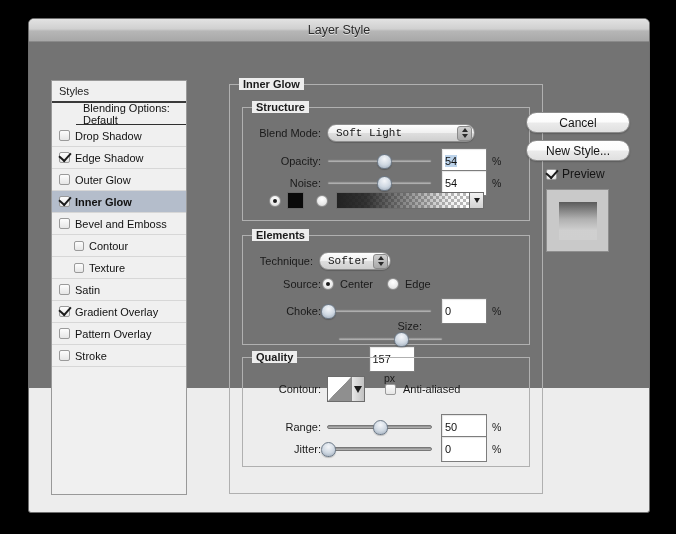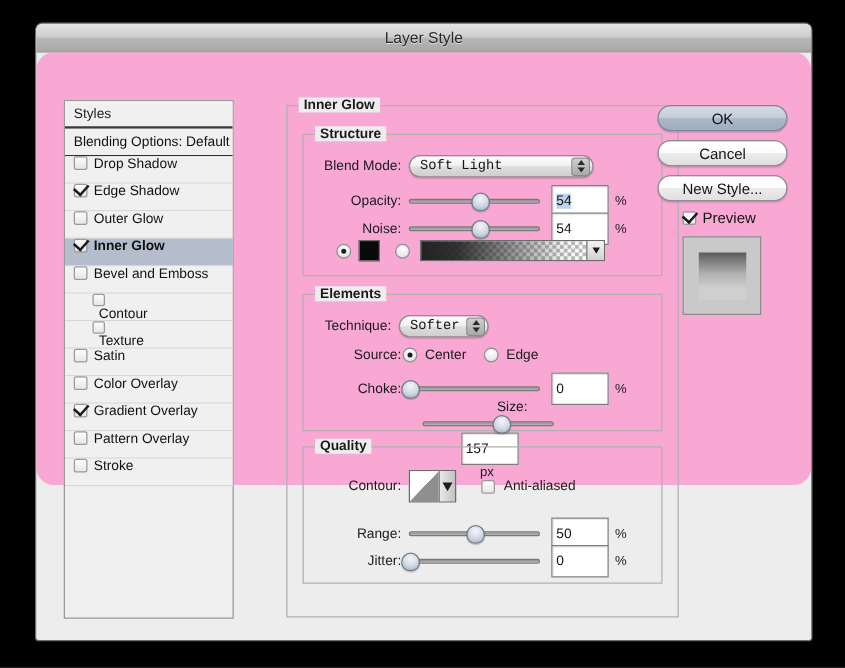--- a/index.html
+++ b/index.html
@@ -32,22 +32,21 @@
     display: flex; align-items: center; justify-content: center;
     font-size: 12.5px;
     color: #2a2a2a;
     text-shadow: 0 1px 0 rgba(255,255,255,0.6);
     font-weight: normal;
   }
   .body {
     position: relative;
     width: 100%;
     height: 346px;
-    background: #f9a8d4;
-    border-radius: 14px;
+    background: #737373;
   }
 
   
   .sidebar {
     position: absolute;
     left: 22px; top: 38px;
     width: 136px; height: 415px;
     background: #f0f0f0;
     border: 1px solid #999;
     box-sizing: border-box;
@@ -64,32 +63,33 @@
   }
   .sb-default {
     height: 22px;
     display: flex; align-items: center;
     padding-left: 7px;
     font-size: 11px;
     color: #111;
     border-bottom: 1px solid #2f2f2f;
     background: #f0f0f0;
     box-sizing: border-box;
+    margin-left: 24px;
   }
   .sb-item {
     height: 22px;
-    display: flex; 
+    display: flex; align-items: center;
     padding-left: 7px;
     font-size: 11px;
     color: #111;
     border-bottom: 1px solid #d7d7d7;
     background: #f0f0f0;
     box-sizing: border-box;
   }
-  .sb-item.indent { padding-left: 22px; flex-direction: column; }
+  .sb-item.indent { padding-left: 22px; }
   .sb-item.selected {
     background: #b4bdcb;
     font-weight: bold;
   }
   .sb-item .lbl { margin-left: 5px; }
 
   
   .cb {
     width: 11px; height: 11px;
     border: 1px solid #9a9a9a;
@@ -376,24 +376,20 @@
             </div>
             <div class="sb-item indent">
               <span class="cb small"></span>
               <span class="lbl">Texture</span>
             </div>
             <div class="sb-item">
               <span class="cb"></span>
               <span class="lbl">Satin</span>
             </div>
             <div class="sb-item">
-              <span class="cb"></span>
-              <span class="lbl">Color Overlay</span>
-            </div>
-            <div class="sb-item">
               <span class="cb checked"></span>
               <span class="lbl">Gradient Overlay</span>
             </div>
             <div class="sb-item">
               <span class="cb"></span>
               <span class="lbl">Pattern Overlay</span>
             </div>
             <div class="sb-item">
               <span class="cb"></span>
               <span class="lbl">Stroke</span>
@@ -536,23 +532,20 @@
               <div class="thumb" id="thumb-jitter" style="left: 0%;"></div>
             </div>
             <div class="num" style="width:46px; margin-left:9px;">
               <span>0</span>
             </div>
             <span class="unit">%</span>
           </div>
         </div>
       </div>
 
-      <div class="btn default" style="left:497px; top:42px;">
-        <span>OK</span>
-      </div>
       <div class="btn" style="left:497px; top:70px;">
         <span>Cancel</span>
       </div>
       <div class="btn" style="left:497px; top:98px;">
         <span>New Style...</span>
       </div>
 
       <div class="preview-row" style="left:517px; top:125px;">
         <span class="cb checked"></span>
         <span>Preview</span>

